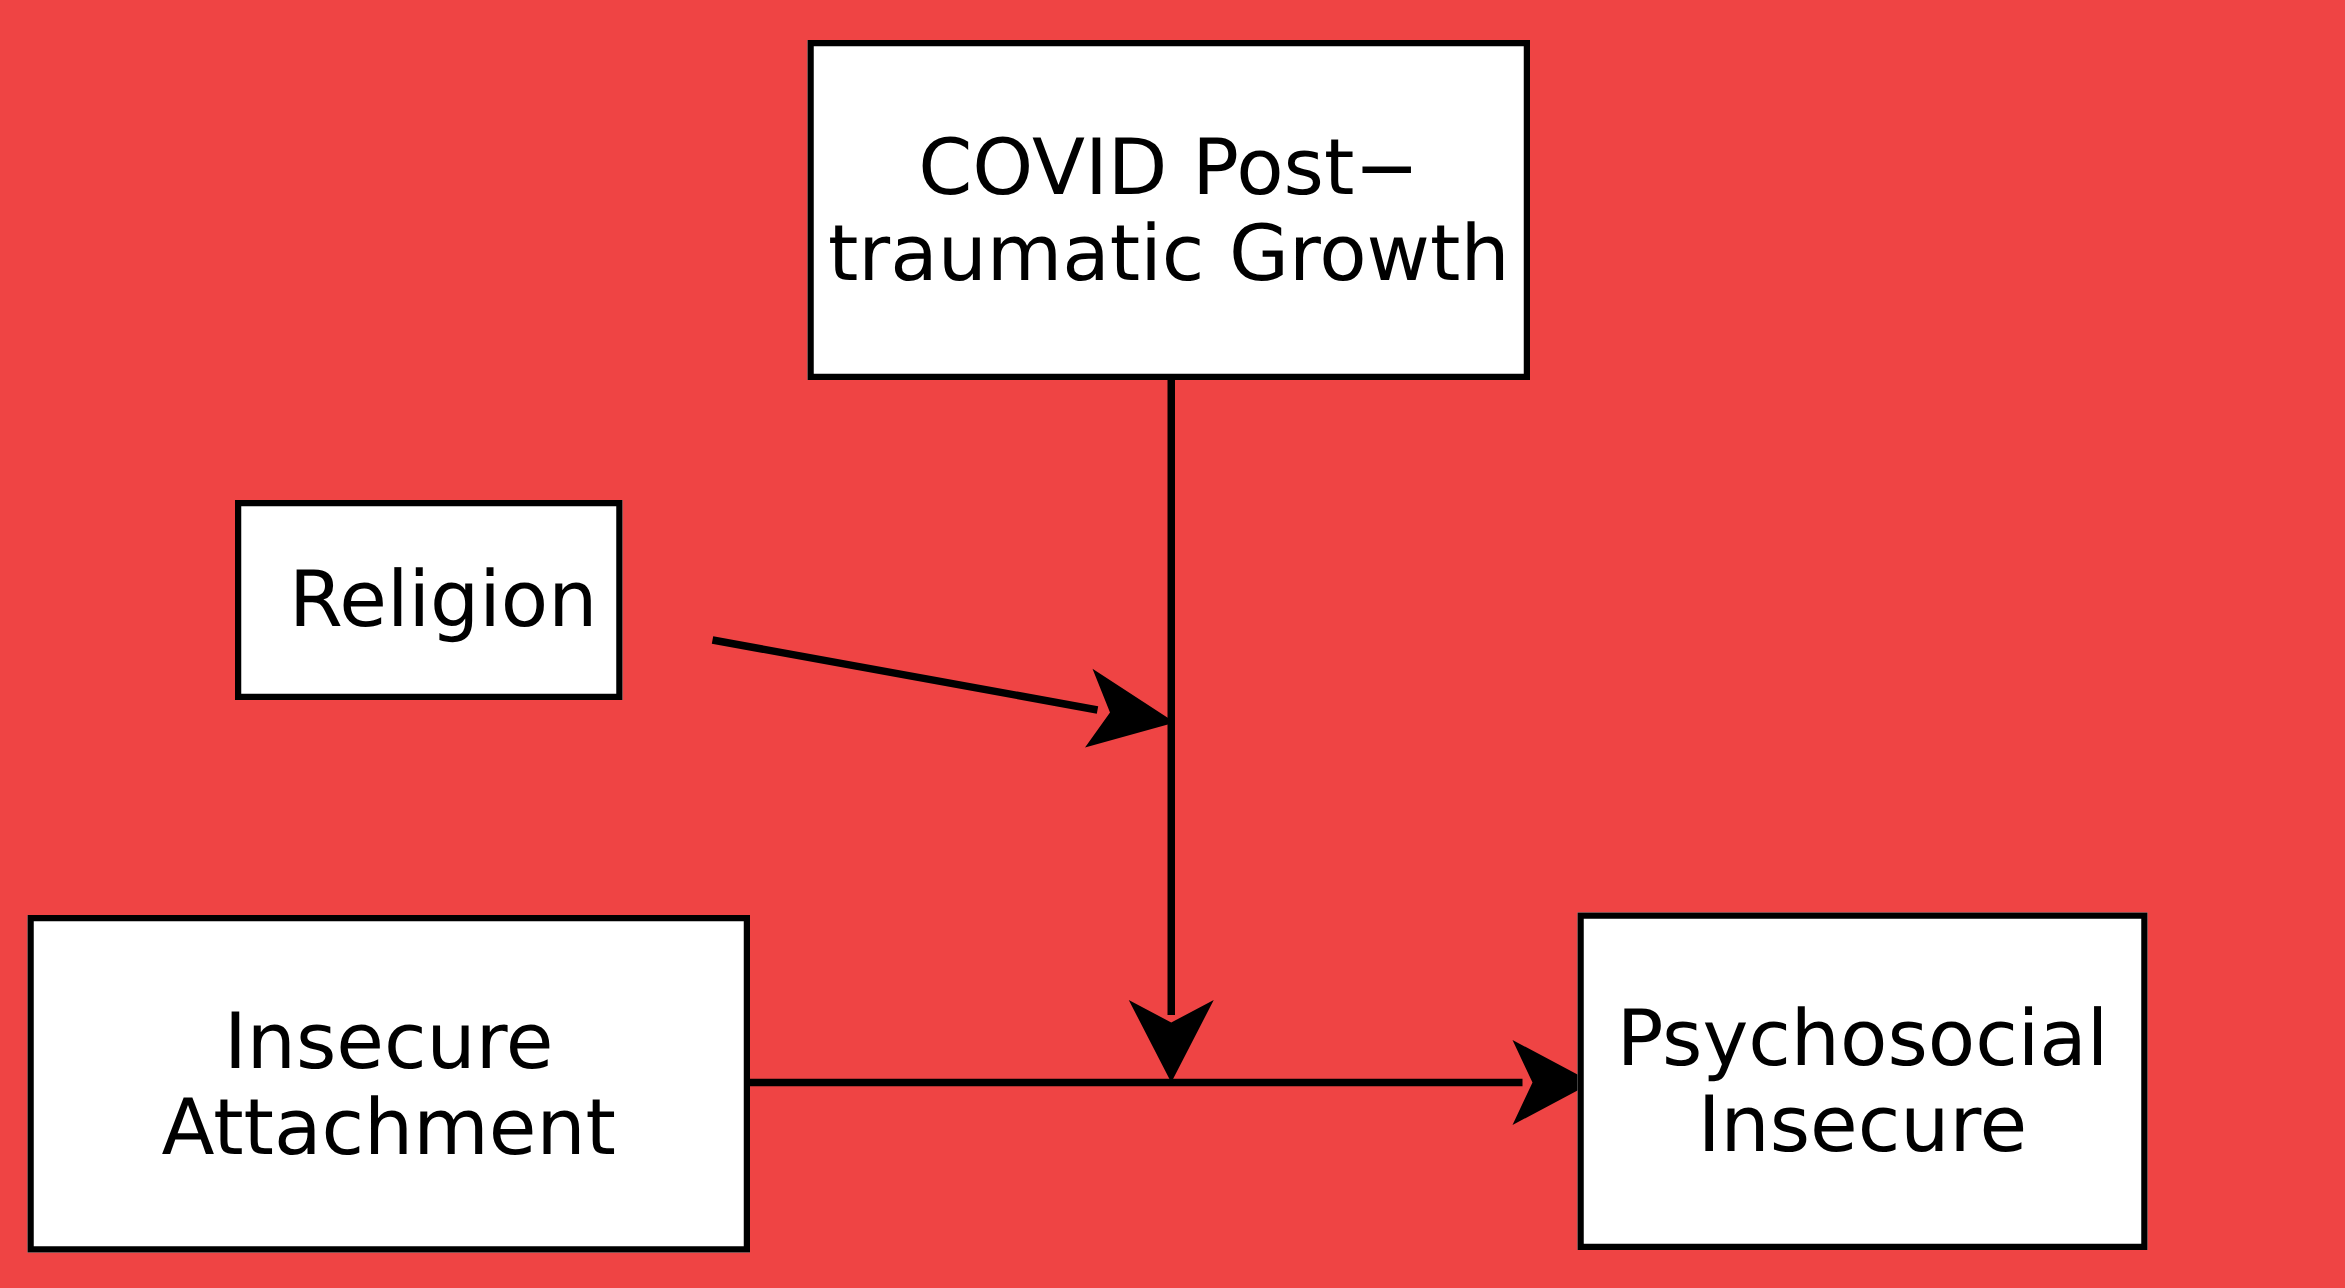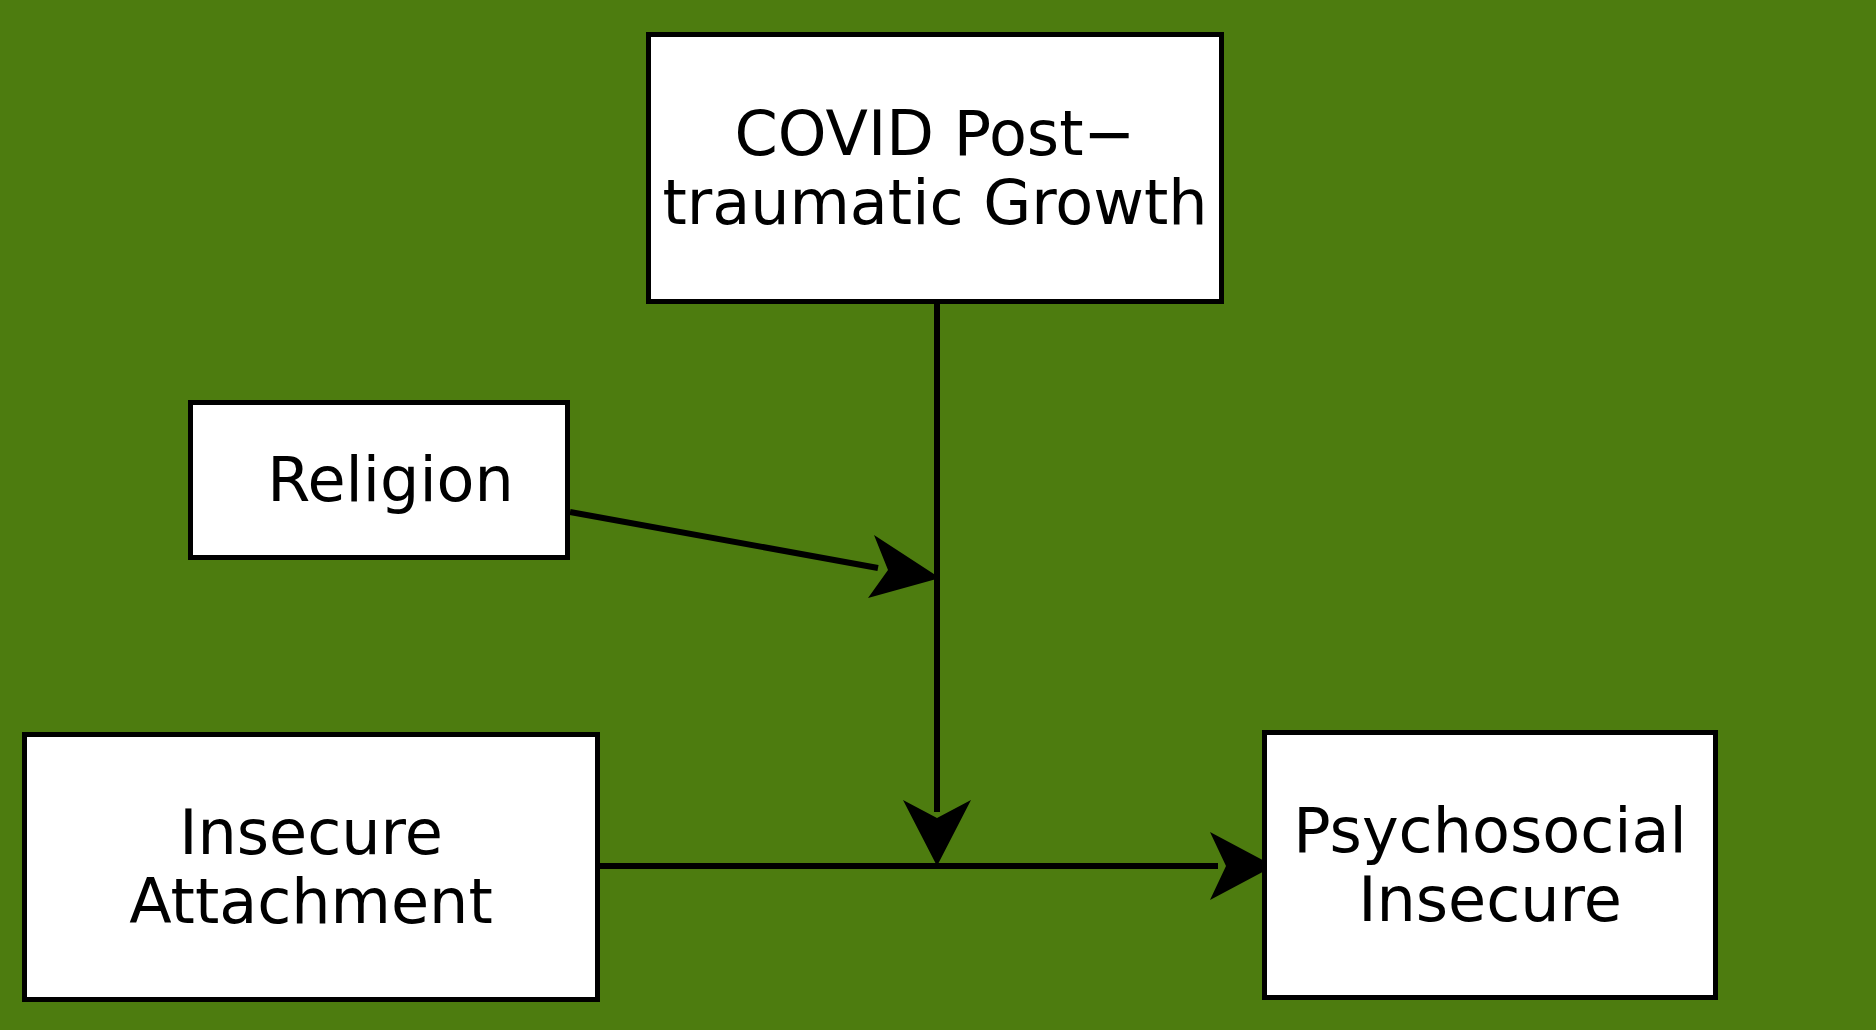--- a/index.html
+++ b/index.html
@@ -7,21 +7,21 @@
     padding: 0;
     background: #ffffff;
   }
   body {
     font-family: "DejaVu Sans", sans-serif;
   }
   #canvas {
     position: relative;
     width: 1876px;
     height: 1030px;
-    background: #4d7c0f;
+    background: #ef4444;
     overflow: hidden;
   }
   .node {
     position: absolute;
     box-sizing: border-box;
     background: #ffffff;
     border: 5px solid #000000;
     display: flex;
     align-items: center;
     justify-content: center;
@@ -37,21 +37,21 @@
   }
   #node-covid-ptg {
     left: 646px;
     top: 32px;
     width: 578px;
     height: 272px;
   }
   #node-religion {
     left: 188px;
     top: 400px;
-    width: 382px;
+    width: 310px;
     height: 160px;
     padding-left: 23px;
   }
   #node-insecure-attachment {
     left: 22px;
     top: 732px;
     width: 578px;
     height: 270px;
   }
   #node-psychosocial-outcomes {

